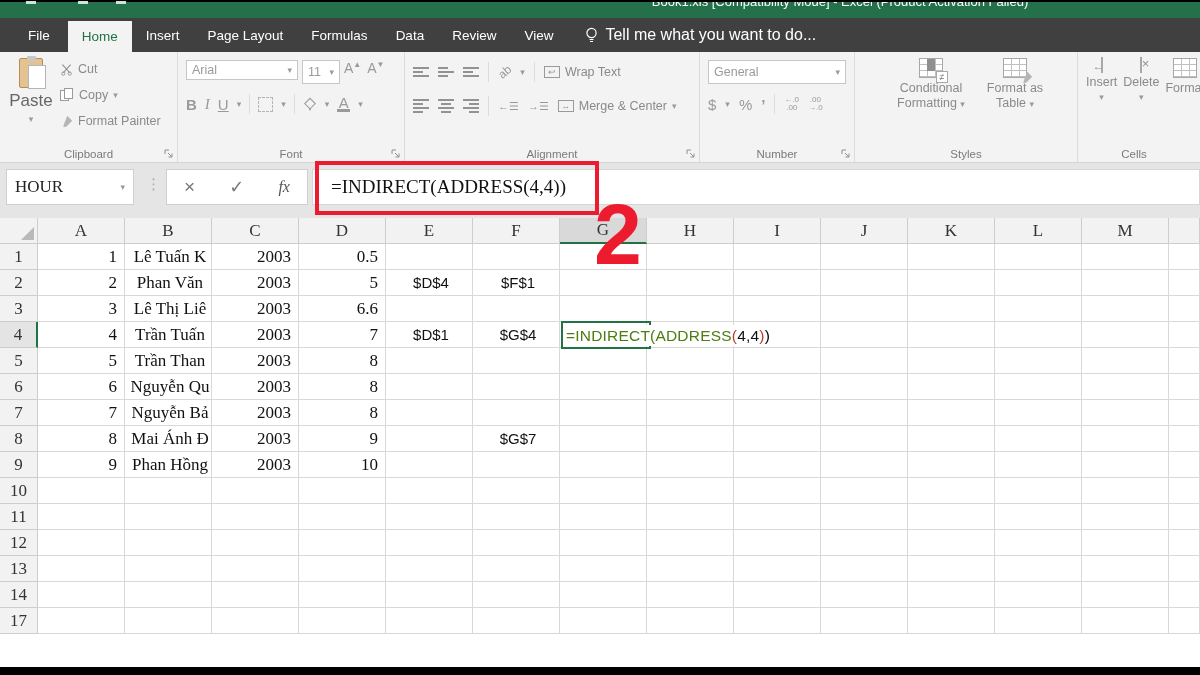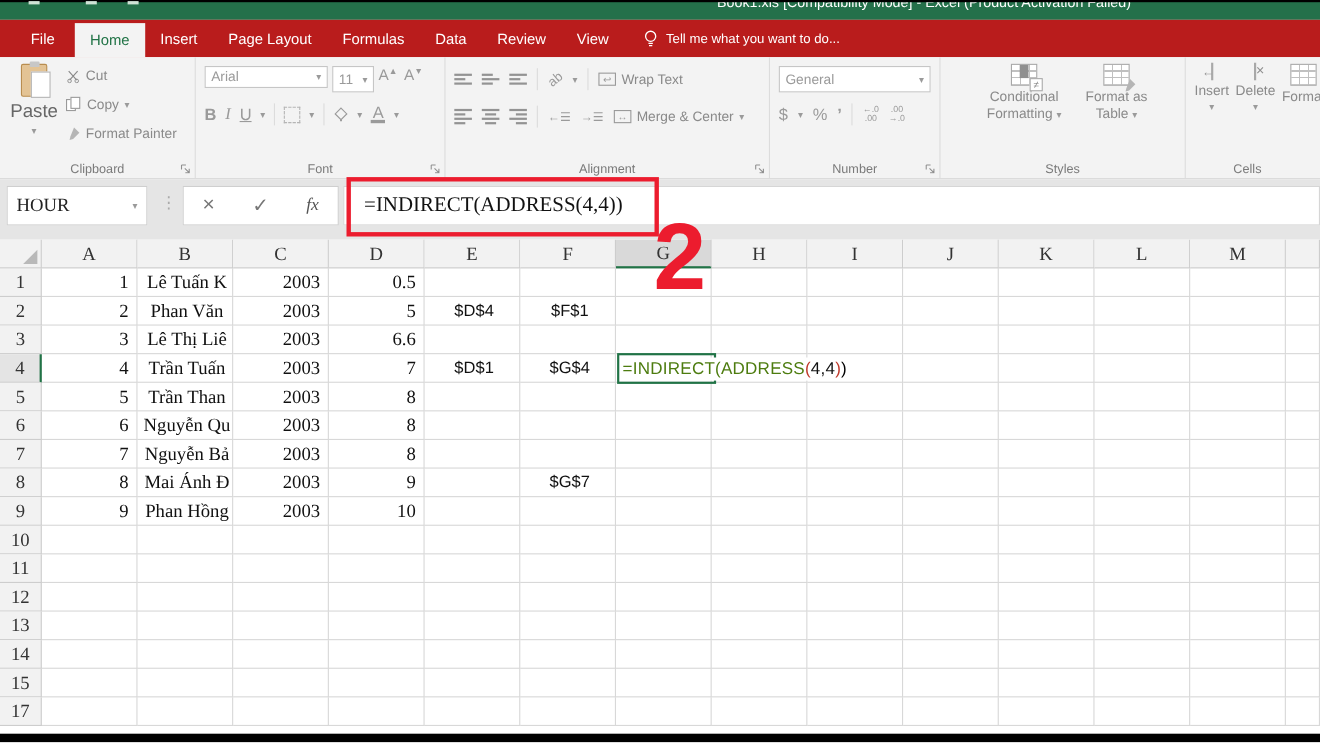--- a/index.html
+++ b/index.html
@@ -7,25 +7,25 @@
   body { font-family:"Liberation Sans", sans-serif; }
   .app { position:relative; width:1200px; height:675px; background:#fff; overflow:hidden; }
 
   
   .titlebar { position:absolute; left:0; top:0; width:1200px; height:18px; background:#24704a; overflow:hidden; }
   .titlebar .ttext { position:absolute; left:470px; top:-6px; width:740px; text-align:center; color:#fff; font-size:13px; white-space:nowrap; }
   .topblack { position:absolute; left:0; top:0; width:1200px; height:2px; background:#000; z-index:30; }
   .qamark { position:absolute; top:1px; height:3px; background:#cfe3d6; z-index:31; }
 
   
-  .tabbar { position:absolute; left:0; top:18px; width:1200px; height:34px; background:#b91c1c; display:flex; align-items:stretch; }
+  .tabbar { position:absolute; left:0; top:18px; width:1200px; height:34px; background:#404040; display:flex; align-items:stretch; }
   .tab { color:#fff; font-size:13.5px; padding:0 14px; display:flex; align-items:center; cursor:default; }
   .tab.file { margin-left:10px; padding:0 18px; }
   .tab.active { background:#f3f3f3; color:#217346; margin-top:3px; }
-  .tellme { display:flex; align-items:center; gap:7px; color:#fff; font-size:12px; margin-left:18px; }
+  .tellme { display:flex; align-items:center; gap:7px; color:#fff; font-size:16px; margin-left:18px; }
 
   
   .ribbon { position:absolute; left:0; top:52px; width:1200px; height:111px; background:#f3f3f3; border-bottom:1px solid #d5d5d5; display:flex; overflow:hidden; color:#8a8a8a; }
   .rgroup { position:relative; height:100%; border-right:1px solid #dcdcdc; flex:none; }
   .glabel { position:absolute; bottom:2px; left:0; right:0; text-align:center; font-size:11.5px; color:#7a7a7a; }
   .launcher { position:absolute; bottom:4px; right:4px; }
   .rbtn { display:flex; align-items:center; gap:5px; font-size:12.5px; color:#8a8a8a; white-space:nowrap; }
   .dd { font-size:9px; color:#9a9a9a; }
 
   
@@ -616,37 +616,20 @@
         <div class="cell "></div>
         <div class="cell "></div>
         <div class="cell "></div>
         <div class="cell "></div>
         <div class="cell "></div>
         <div class="cell "></div>
         <div class="cell "></div>
         <div class="cell part"></div>
       </div>
       <div class="srow">
-        <div class="rhdr">15</div>
-        <div class="cell ra"></div>
-        <div class="cell la"></div>
-        <div class="cell ra"></div>
-        <div class="cell ra"></div>
-        <div class="cell la sans"></div>
-        <div class="cell la sans"></div>
-        <div class="cell "></div>
-        <div class="cell "></div>
-        <div class="cell "></div>
-        <div class="cell "></div>
-        <div class="cell "></div>
-        <div class="cell "></div>
-        <div class="cell "></div>
-        <div class="cell part"></div>
-      </div>
-      <div class="srow">
         <div class="rhdr">17</div>
         <div class="cell ra"></div>
         <div class="cell la"></div>
         <div class="cell ra"></div>
         <div class="cell ra"></div>
         <div class="cell la sans"></div>
         <div class="cell la sans"></div>
         <div class="cell "></div>
         <div class="cell "></div>
         <div class="cell "></div>

